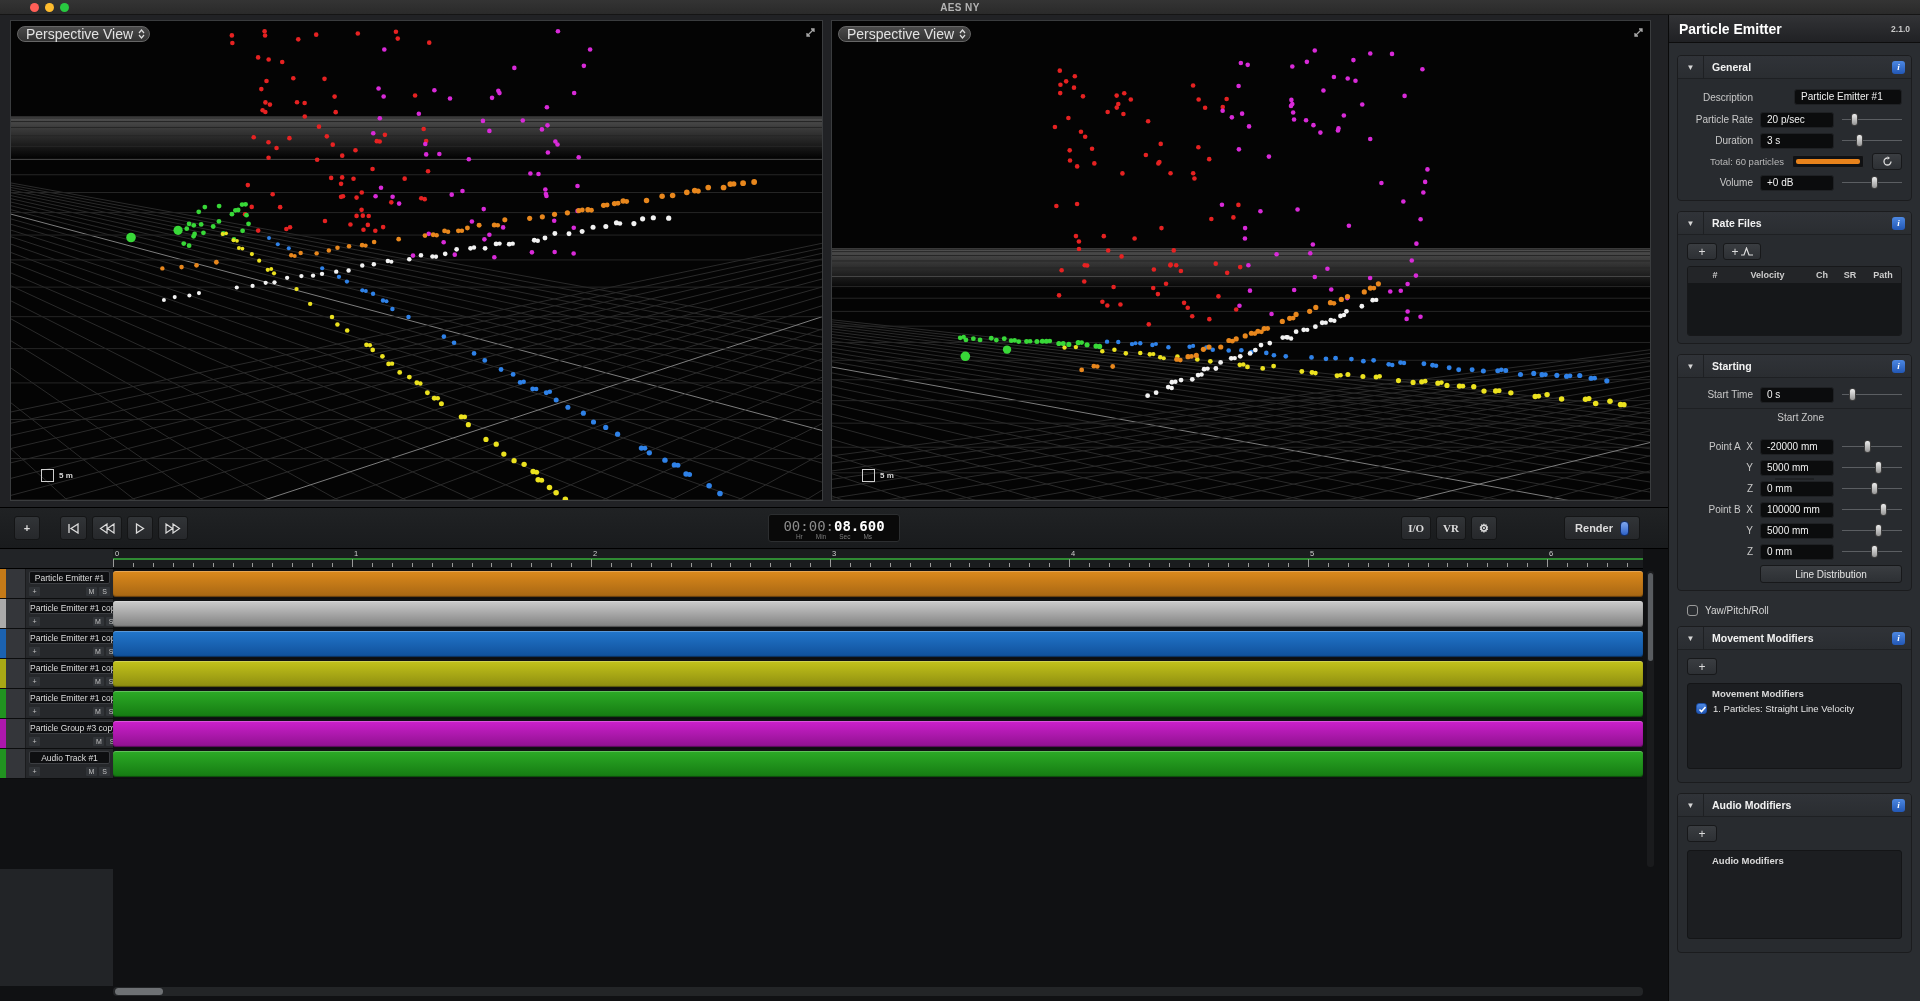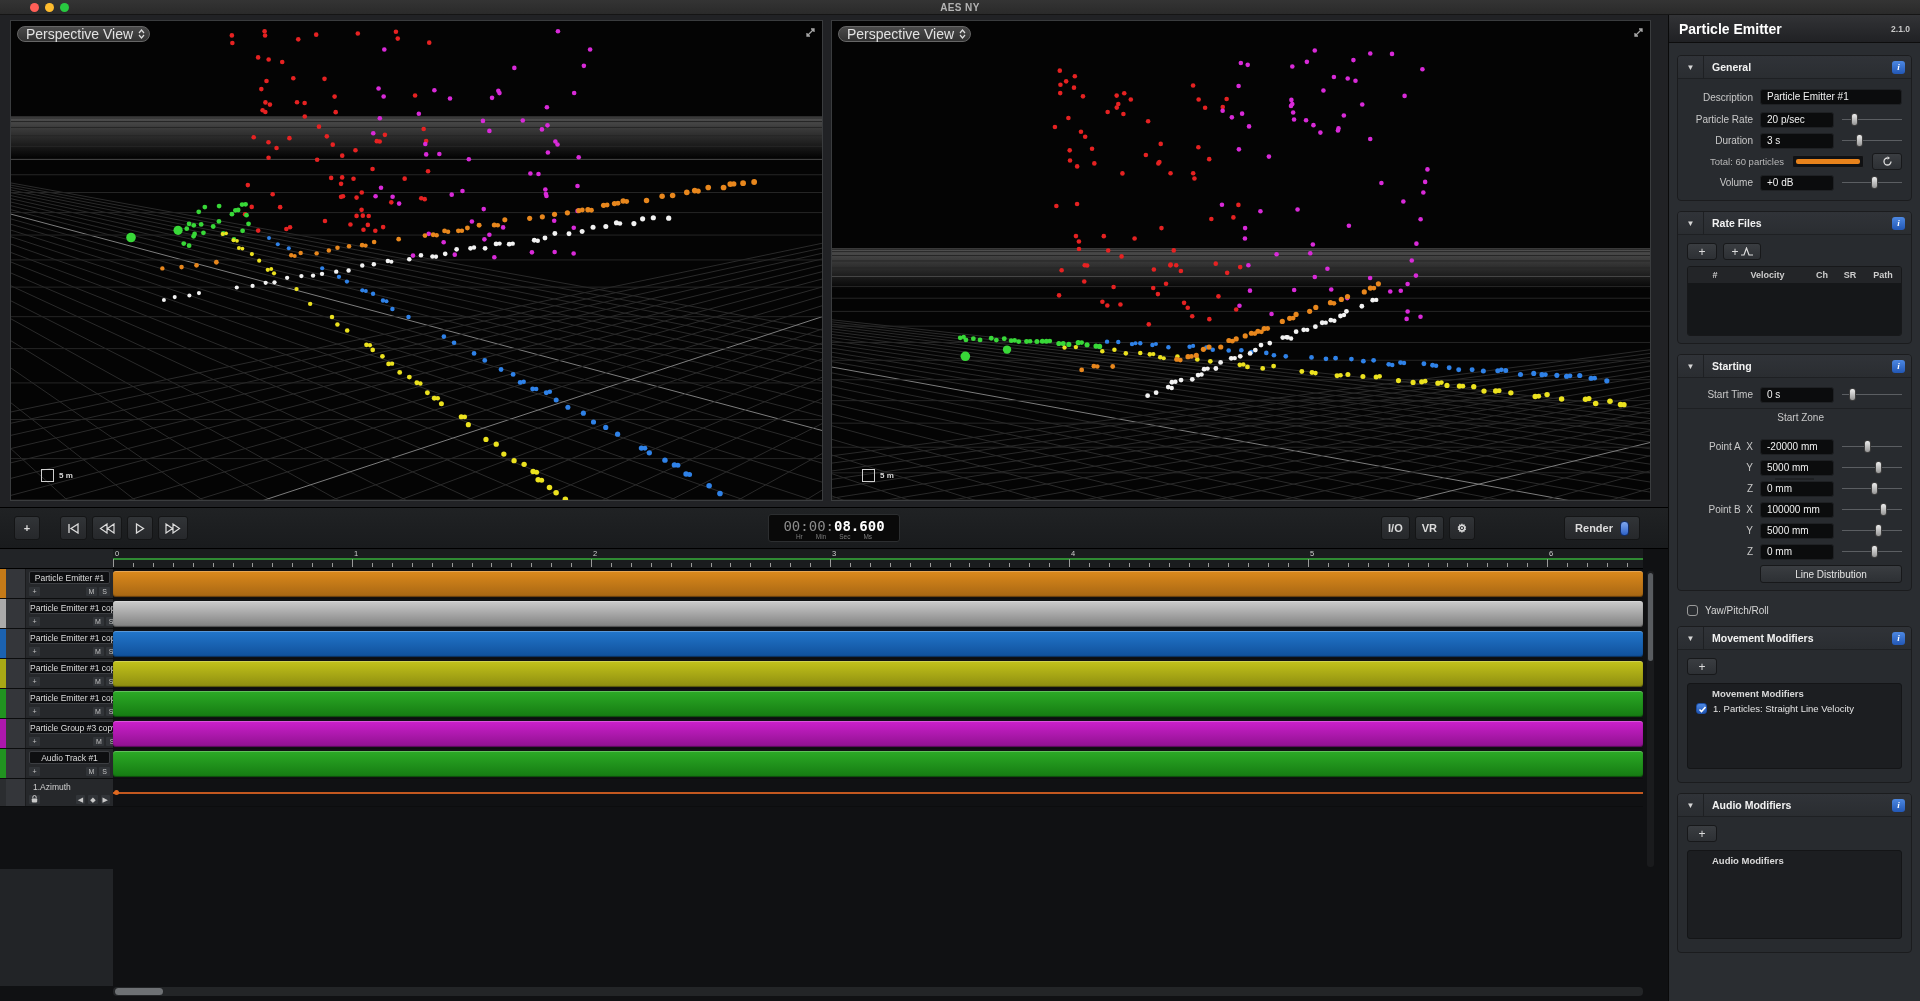--- a/index.html
+++ b/index.html
@@ -1120,21 +1120,21 @@
     <div id="tc-main">
       <span class="dim">00:00:</span><span class="bright">08.600</span>
     </div>
     <div id="tc-units">
       <span>Hr</span>
         <span>Min</span>
         <span>Sec</span>
         <span>Ms</span>
     </div>
   </div>
-  <div class="tp-group" style="right:193px; left:auto;">
+  <div class="tp-group" style="right:171px; left:auto;font-family:Liberation Serif, serif;">
     <div class="tp-btn">
         <span class="txt">I/O</span>
       </div>
     <div class="tp-btn">
         <span class="txt">VR</span>
       </div>
     <div class="tp-btn">
         <span class="txt">⚙</span>
       </div>
   </div>
@@ -1355,43 +1355,20 @@
               <span class="spacer"></span>
               <span class="tbtn">M</span>
               <span class="tbtn">S</span>
             </div>
           </div>
         </div>
         <div class="tcontent">
           <div class="clip" style="background: linear-gradient(rgb(44, 171, 38), rgb(21, 122, 18));"></div>
         </div>
       </div>
-      <div class="trow" style="height: 28px;">
-        <div class="thead">
-          <div class="tchip" style="background: rgb(43, 45, 48);"></div>
-          <div class="thandle"></div>
-          <div class="tmain">
-            <div class="auto-head-name">1.Azimuth</div>
-            <div class="auto-ctrl">
-              <span class="tbtn"><svg width="7" height="8" viewBox="0 0 7 8">
-                  <rect x="0.8" y="3.4" width="5.4" height="4" rx="0.8" fill="#c8c8c8"></rect>
-                  <path d="M1.8 3.4 V2.2 a1.7 1.7 0 0 1 3.4 0 V3.4" fill="none" stroke="#c8c8c8" stroke-width="1"></path>
-                </svg></span>
-              <span class="spacer" style="flex: 1 1 0%;"></span>
-              <span class="kf">◀</span>
-              <span class="kf">◆</span>
-              <span class="kf">▶</span>
-            </div>
-          </div>
-        </div>
-        <div class="tcontent">
-          <div class="auto-line"></div>
-          <div class="auto-dot"></div>
-        </div>
-      </div>
     </div>
   <div id="headcol-ext"></div>
   <div id="vscroll">
       <div class="thumb"></div>
     </div>
   <div id="hscroll">
       <div class="thumb"></div>
     </div>
 </div>
 
@@ -1402,21 +1379,21 @@
   </div>
   <div style="height:12px;"></div>
 
   <div class="section">
     <div class="sec-head">
       <span class="sec-tri">▼</span>
       <span class="sec-title">General</span>
       <span class="info">i</span>
     </div>
     <div class="sec-body">
-      <div class="prow" style="height:24px;">
+      <div class="prow" style="height:24px;gap:34px;">
         <span class="plabel">Description</span>
         <span class="field wide">Particle Emitter #1</span>
       </div>
       <div class="prow">
         <span class="plabel">Particle Rate</span>
         <span class="field val">20 p/sec</span>
         <span class="slider">
             <span class="strack"></span>
             <span class="sthumb" style="left: 22%;"></span>
           </span>

